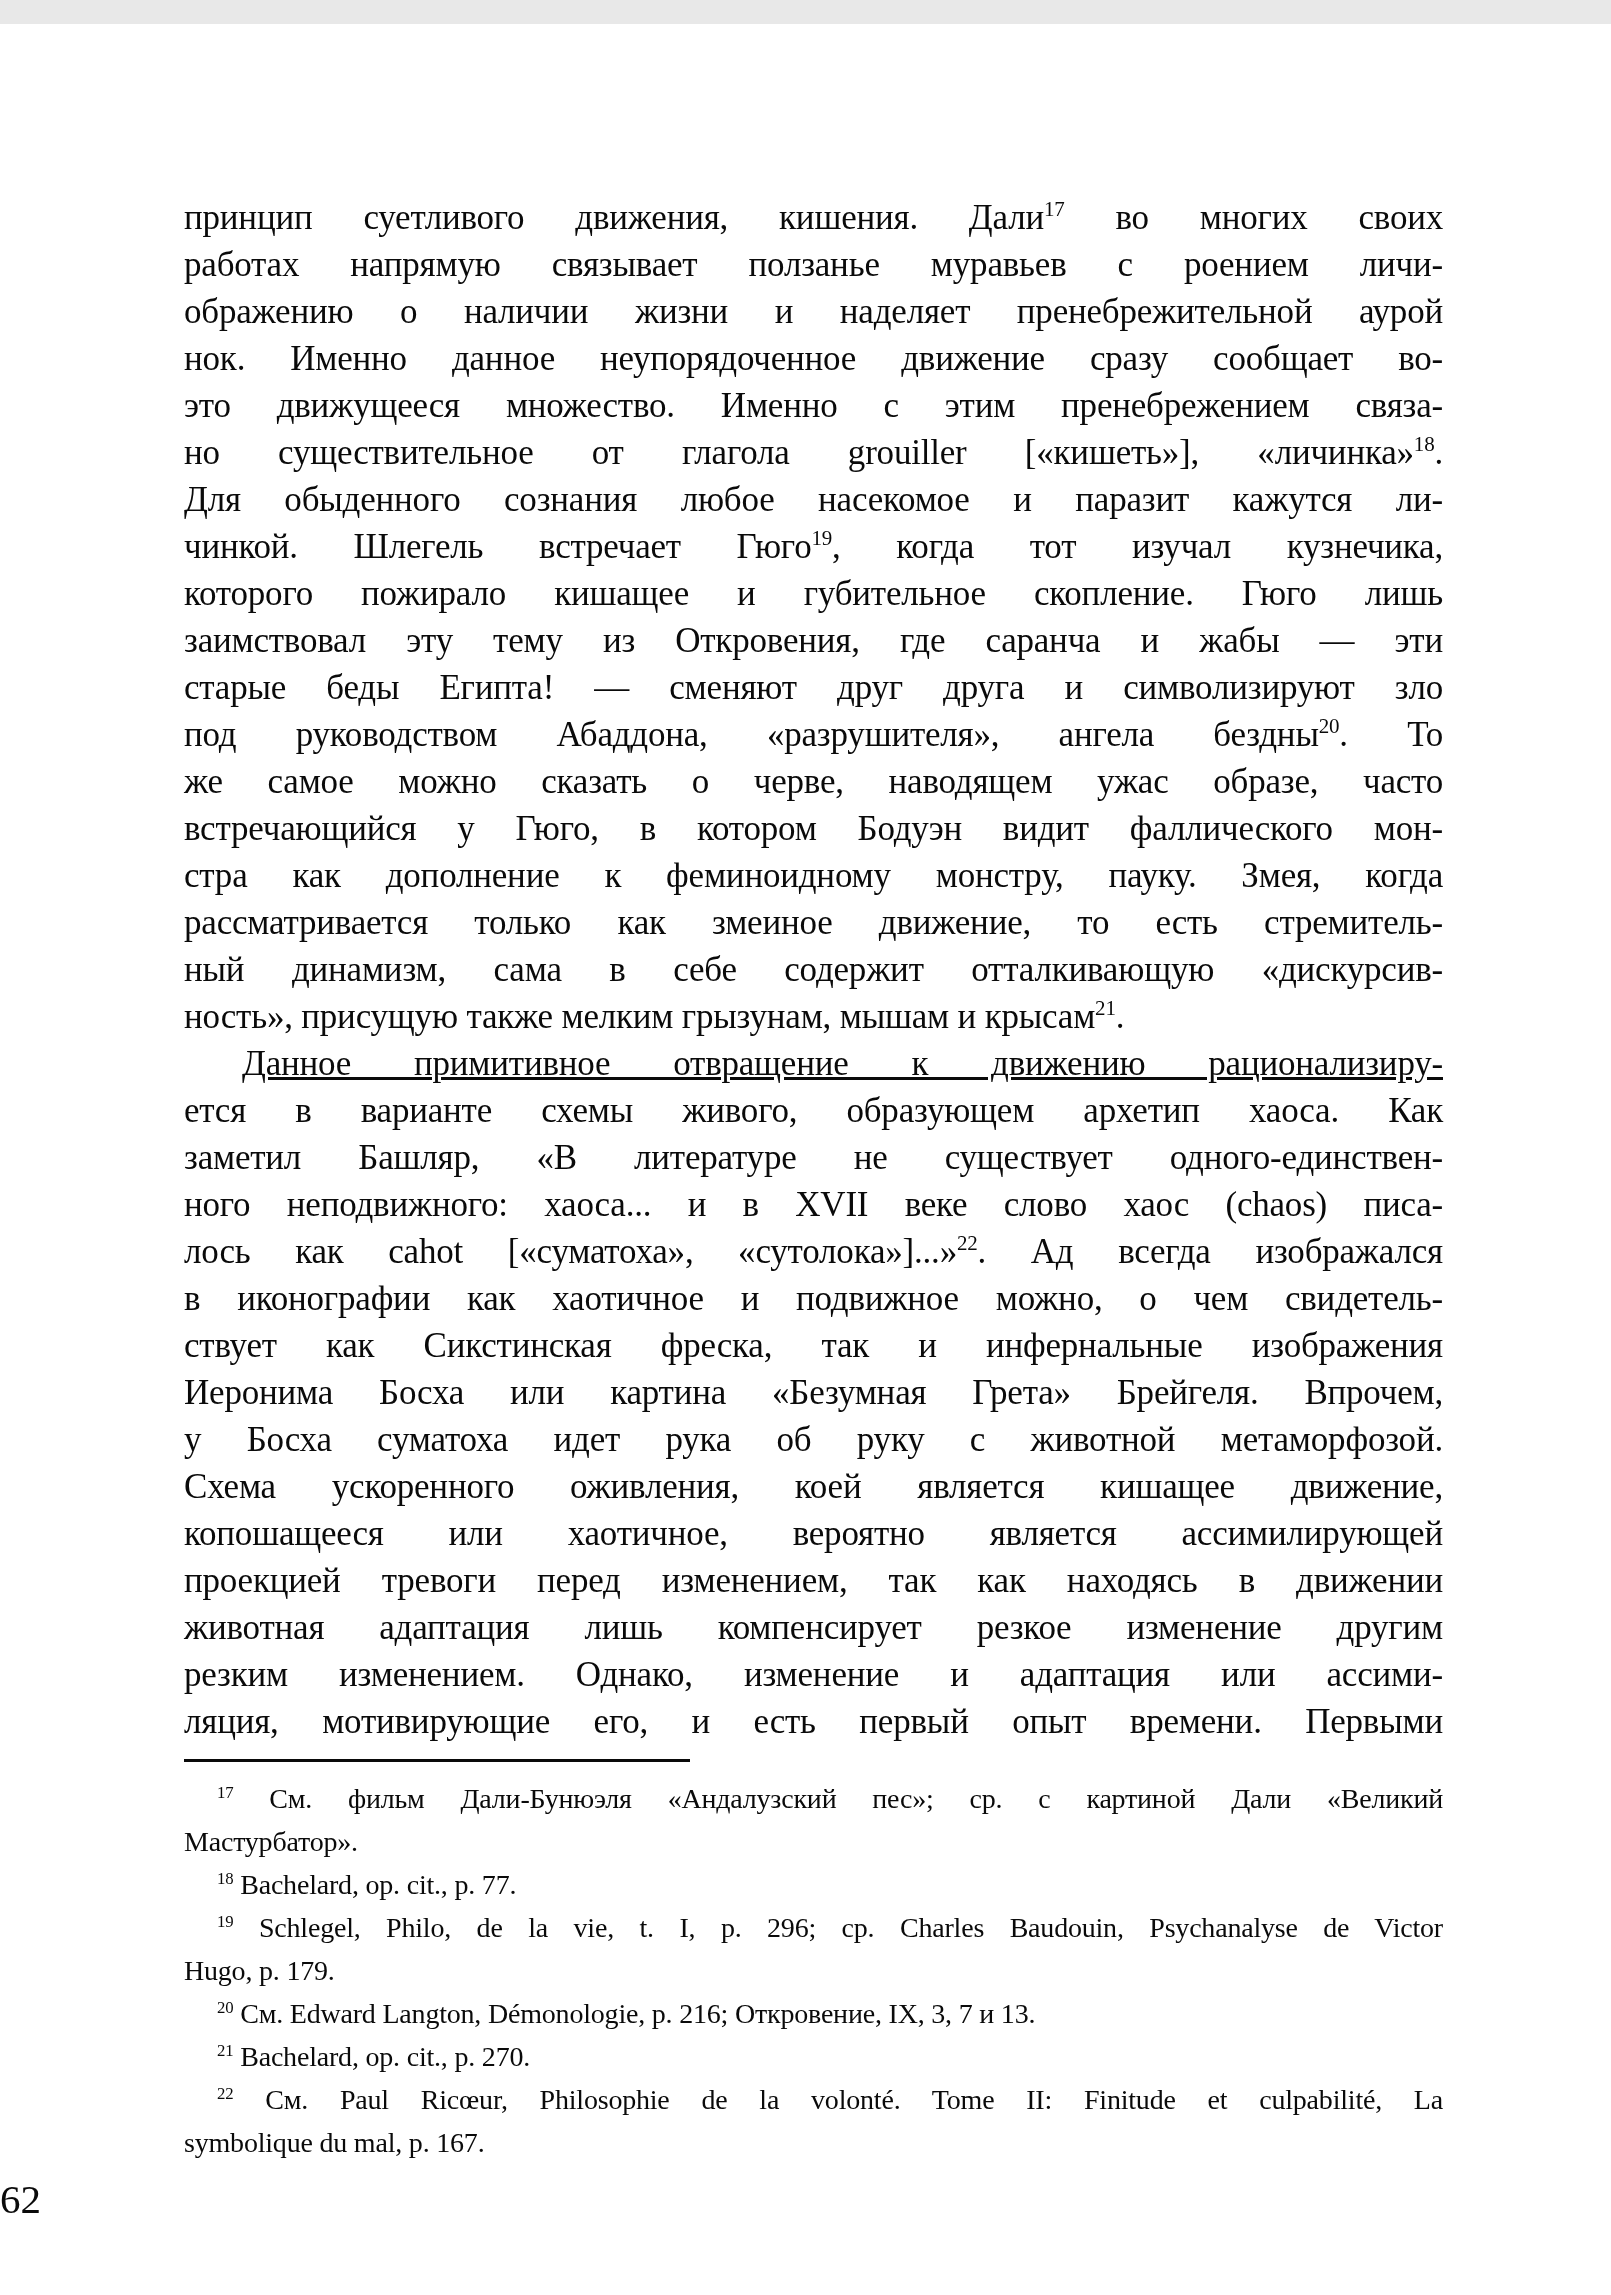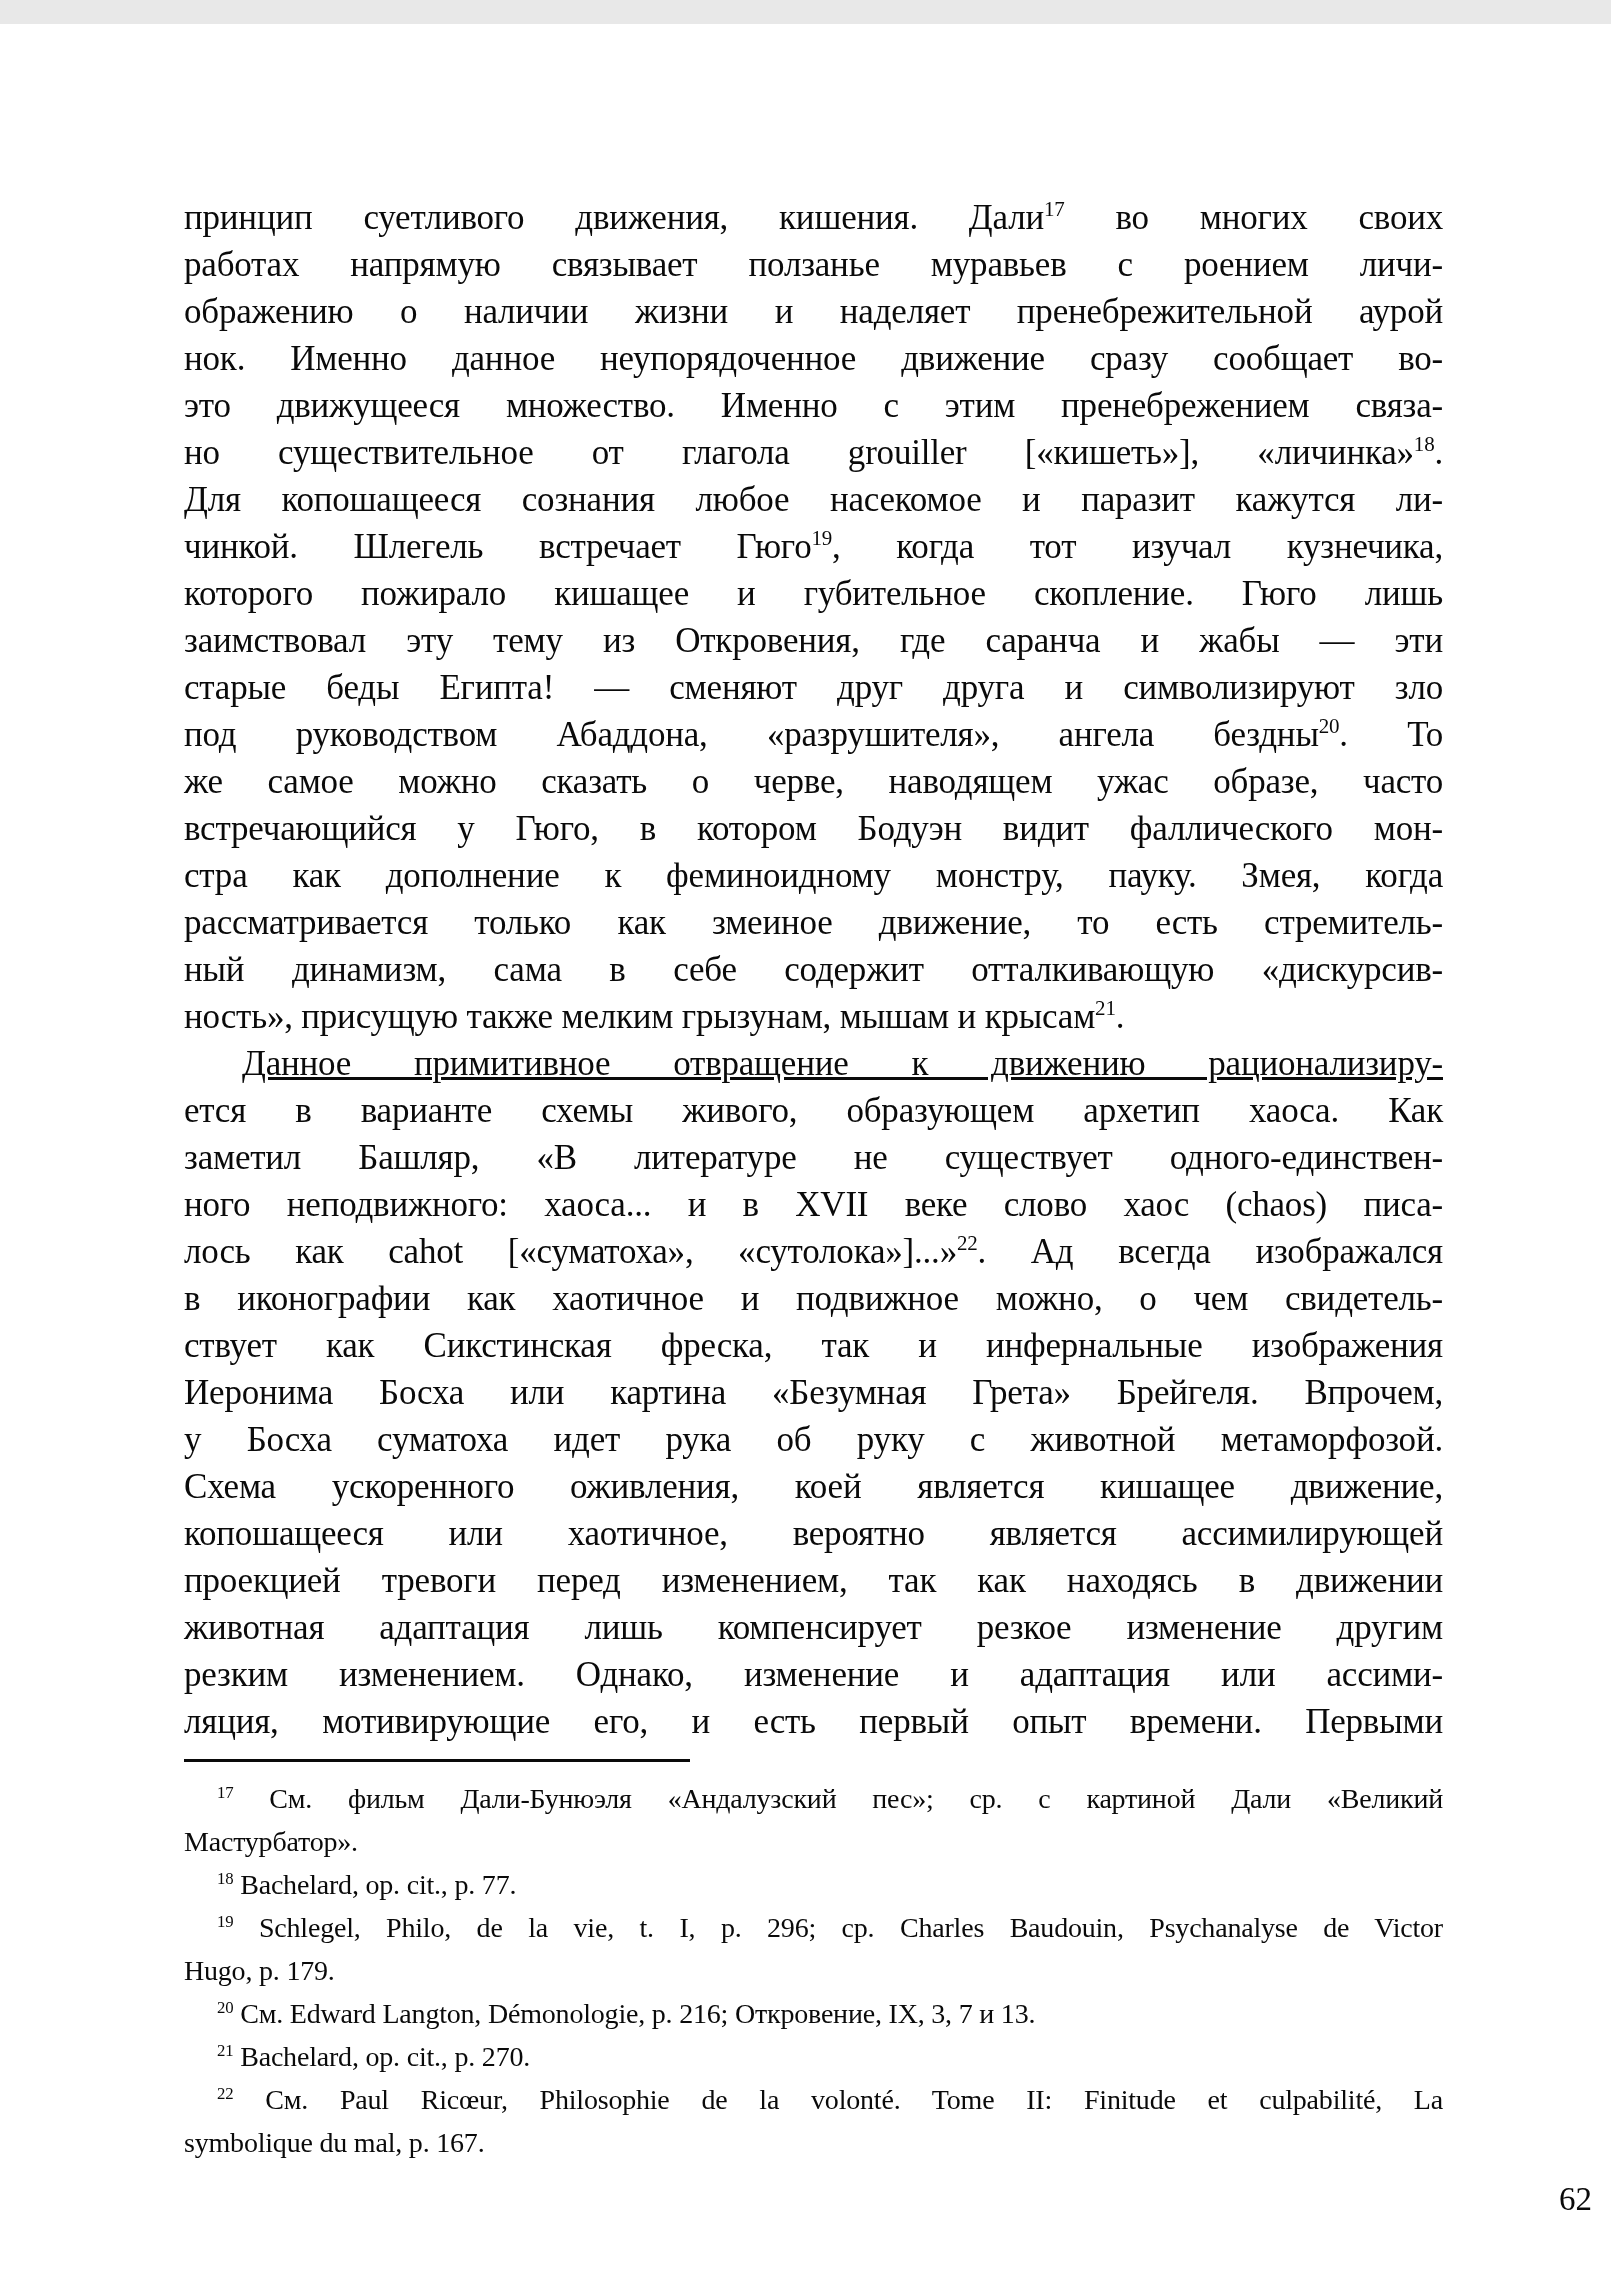--- a/index.html
+++ b/index.html
@@ -46,36 +46,36 @@
     font-size:28px;
     letter-spacing:-0.2px;
     text-align:justify;
     text-align-last:justify;
   }
   .fline.last { text-align-last:left; }
   .fline.indent { text-indent:33px; }
   .page-number {
     position:absolute;
     left:0; top:2152px; width:1592px;
-    text-align:right;
-    font-size:33px; line-height:47px;
+    text-align:left;
+    font-size:41px; line-height:47px;
   }
 </style>
 </head>
 <body>
 
 <div class="page">
   <div class="body-text">
       <div class="bline">принцип суетливого движения, кишения. Дали<sup class="fnref">17</sup> во многих своих</div>
       <div class="bline">работах напрямую связывает ползанье муравьев с роением личи-</div>
       <div class="bline">ображению о наличии жизни и наделяет пренебрежительной аурой</div>
       <div class="bline">нок. Именно данное неупорядоченное движение сразу сообщает во-</div>
       <div class="bline">это движущееся множество. Именно с этим пренебрежением связа-</div>
       <div class="bline">но существительное от глагола grouiller [«кишеть»], «личинка»<sup class="fnref">18</sup>.</div>
-      <div class="bline">Для копошащееся сознания любое насекомое и паразит кажутся ли-</div>
+      <div class="bline">Для обыденного сознания любое насекомое и паразит кажутся ли-</div>
       <div class="bline">чинкой. Шлегель встречает Гюго<sup class="fnref">19</sup>, когда тот изучал кузнечика,</div>
       <div class="bline">которого пожирало кишащее и губительное скопление. Гюго лишь</div>
       <div class="bline">заимствовал эту тему из Откровения, где саранча и жабы — эти</div>
       <div class="bline">старые беды Египта! — сменяют друг друга и символизируют зло</div>
       <div class="bline">под руководством Абаддона, «разрушителя», ангела бездны<sup class="fnref">20</sup>. То</div>
       <div class="bline">же самое можно сказать о черве, наводящем ужас образе, часто</div>
       <div class="bline">встречающийся у Гюго, в котором Бодуэн видит фаллического мон-</div>
       <div class="bline">стра как дополнение к феминоидному монстру, пауку. Змея, когда</div>
       <div class="bline">рассматривается только как змеиное движение, то есть стремитель-</div>
       <div class="bline">ный динамизм, сама в себе содержит отталкивающую «дискурсив-</div>

